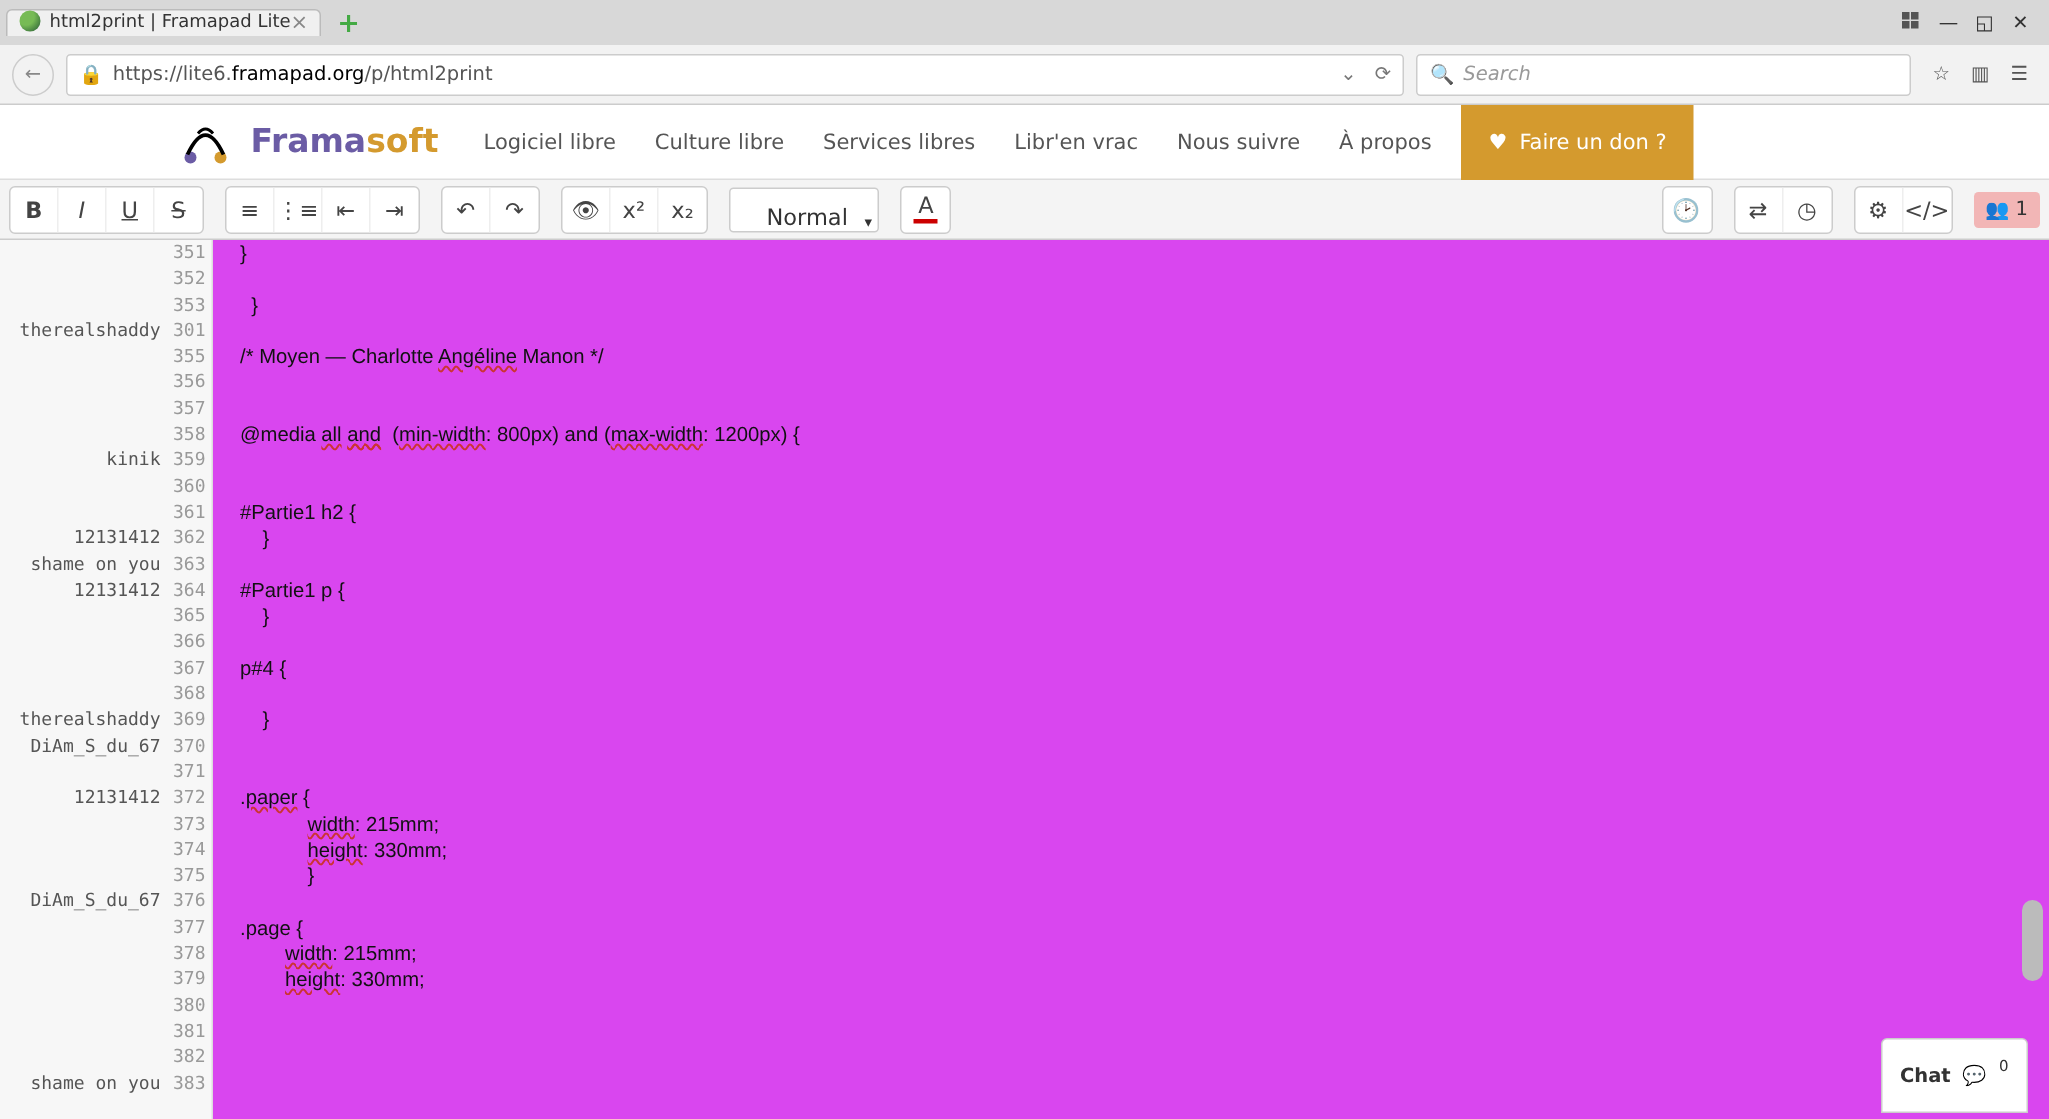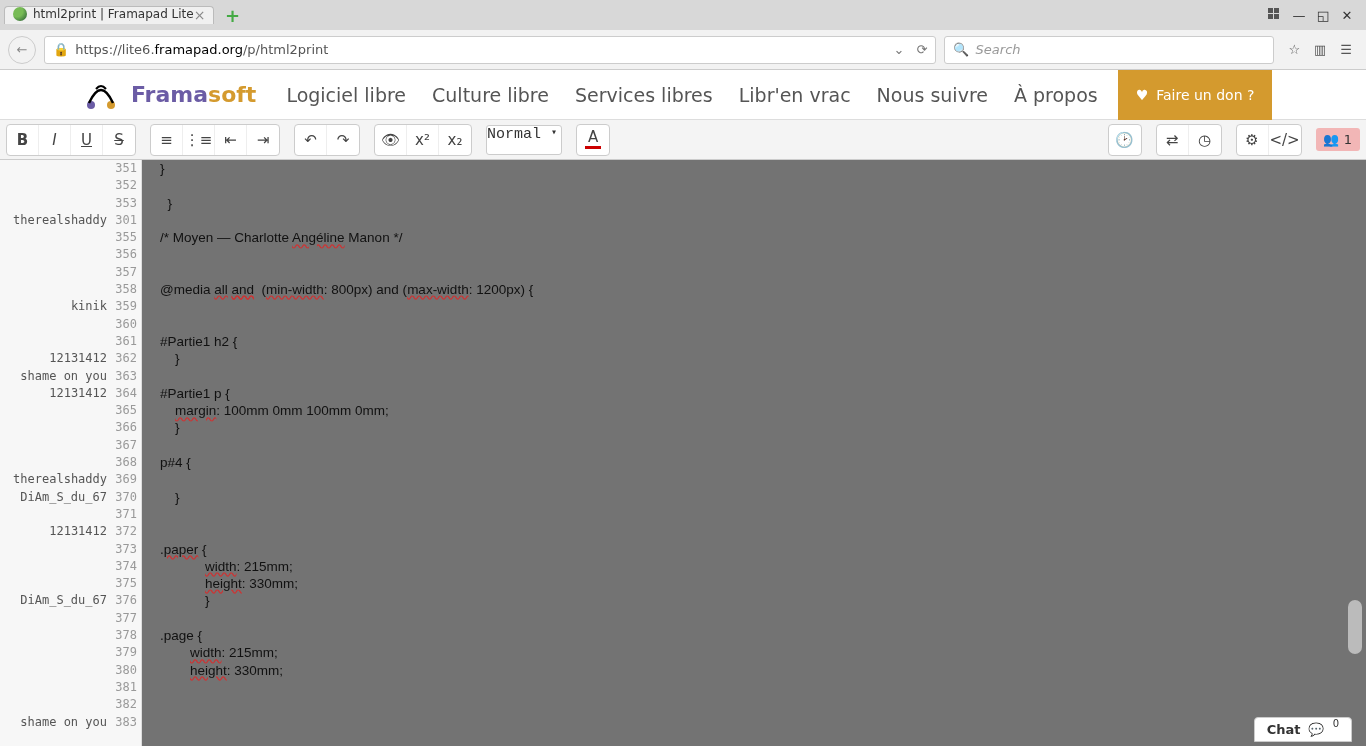--- a/index.html
+++ b/index.html
@@ -19,54 +19,54 @@
 .url-input { flex: 1; height: 28px; border: 1px solid #ccc; border-radius: 3px; background: #fff; display: flex; align-items: center; padding: 0 8px; font-size: 13px; }
 .lock { color: #3a3; margin-right: 6px; }
 .url-domain { color: #555; }
 .url-bold { color: #000; font-weight: 500; }
 .url-right { margin-left: auto; display: flex; gap: 12px; color: #777; }
 .search-box { width: 330px; height: 28px; border: 1px solid #ccc; border-radius: 3px; background: #fff; display: flex; align-items: center; padding: 0 8px; color: #999; font-style: italic; }
 .search-box .mag { margin-right: 6px; font-style: normal; }
 .rt-icons { display: flex; gap: 14px; color: #555; padding: 0 6px; }
 .rt-icons span { cursor: pointer; }
 
-.frama-header { height: 50px; background: #fff; border-bottom: 1px solid #ddd; display: flex; align-items: center; padding-left: 81px; }
+.frama-header { height: 50px; background: #fff; border-bottom: 1px solid #ddd; display: flex; align-items: center; padding-left: 117px; }
 .frama-logo { width: 40px; height: 40px; margin-right: 10px; position: relative; }
 .frama-logo svg { width: 40px; height: 40px; }
 .frama-brand { font-size: 22px; font-weight: bold; }
 .frama-brand .f1 { color: #6b5ca5; }
 .frama-brand .f2 { color: #d49a2e; }
-.frama-nav { display: flex; margin-left: 30px; gap: 26px; color: #555; font-size: 19px; }
+.frama-nav { display: flex; margin-left: 30px; gap: 26px; color: #555; font-size: 14px; }
 .frama-nav a { cursor: pointer; }
 .don-btn { margin-left: 20px; background: #d49a2e; color: #fff; height: 50px; display: flex; align-items: center; padding: 0 18px; font-size: 14px; }
 .don-btn .heart { margin-right: 8px; }
 
 .ep-toolbar { height: 40px; background: #f4f4f4; border-bottom: 1px solid #ccc; display: flex; align-items: center; padding: 0 6px; gap: 4px; }
 .ep-group { display: flex; border: 1px solid #ccc; border-radius: 4px; overflow: hidden; background: #fff; }
 .ep-btn { width: 32px; height: 30px; display: flex; align-items: center; justify-content: center; border-right: 1px solid #eee; cursor: pointer; font-size: 15px; color: #444; }
 .ep-btn:last-child { border-right: none; }
 .ep-sep { width: 6px; }
-.format-select { height: 30px; border: 1px solid #ccc; border-radius: 3px; background: #fff; padding: 0 20px 0 0; font-size: 15px; position: relative; display: flex; align-items: flex-start; font-family: Liberation Mono, monospace; }
+.format-select { height: 30px; border: 1px solid #ccc; border-radius: 3px; background: #fff; padding: 0 20px 0 24px; font-size: 15px; position: relative; display: flex; align-items: flex-end; }
 .format-select::after { content: "▾"; position: absolute; right: 4px; font-size: 10px; }
 .font-btn { display: flex; flex-direction: column; align-items: center; line-height: 1; }
 .font-btn .bar { width: 16px; height: 3px; background: #c00; margin-top: 1px; }
 .tb-spacer { flex: 1; }
 .user-count { background: #f2b6b6; padding: 4px 8px; border-radius: 3px; display: flex; align-items: center; gap: 4px; }
 
-.editor-wrap { position: absolute; top: 160px; left: 0; right: 0; bottom: 0; display: flex; background: #737373; }
+.editor-wrap { position: absolute; top: 160px; left: 0; right: 0; bottom: 0; display: flex; background: #d946ef; }
 .gutter { width: 142px; background: #f7f7f7; border-right: 1px solid #ddd; font-family: monospace; font-size: 12px; color: #888; text-align: right; padding-top: 0; }
 .gline { height: 17.3px; line-height: 17.3px; display: flex; justify-content: flex-end; padding-right: 4px; white-space: nowrap; }
 .gline .author { color: #555; margin-right: 2px; }
 .gline .ln { color: #999; width: 28px; text-align: right; }
 .content { flex: 1; font-family: Arial, sans-serif; font-size: 13.5px; color: #111; position: relative; overflow: hidden; }
 .cline { height: 17.3px; line-height: 17.3px; padding-left: 18px; white-space: pre; }
 .sq { text-decoration: underline; text-decoration-style: wavy; text-decoration-color: #c33; text-underline-offset: 1px; }
 .scroll-thumb { position: absolute; right: 4px; top: 440px; width: 14px; height: 54px; background: #bbb; border-radius: 8px; }
 
-.chat-box { position: absolute; right: 14px; bottom: 4px; border: 1px solid #ccc; background: #fff; border-radius: 4px 4px 0 0; padding: 4px 12px; font-size: 13px; display: flex; align-items: center; gap: 8px; }
+.chat-box { position: absolute; right: 14px; bottom: 4px; border: 1px solid #ccc; background: #fff; border-radius: 4px 4px 0 0; padding: 16px 12px; font-size: 13px; display: flex; align-items: center; gap: 8px; }
 .chat-box .cnt { position: relative; top: -6px; font-size: 10px; }
 </style>
 </head>
 <body>
 
 <div class="tab-bar">
   <div class="tab">
     <div class="tab-favicon"></div>
     <span>html2print | Framapad Lite</span>
     <span class="tab-close">×</span>
@@ -321,21 +321,20 @@
       <div class="cline">/* Moyen — Charlotte <span class="sq">Angéline</span> Manon */</div>
       <div class="cline">&nbsp;</div>
       <div class="cline">&nbsp;</div>
       <div class="cline">@media <span class="sq">all</span> <span class="sq"><span class="sq">and</span></span>  (<span class="sq">min-width</span>: 800px) and (<span class="sq">max-width</span>: 1200px) {</div>
       <div class="cline">&nbsp;</div>
       <div class="cline">&nbsp;</div>
       <div class="cline">#Partie1 h2 {</div>
       <div class="cline">    }</div>
       <div class="cline">&nbsp;</div>
       <div class="cline">#Partie1 p {</div>
-      <div class="cline">    <span class="sq">margin</span>: 100mm 0mm 100mm 0mm;</div>
       <div class="cline">    }</div>
       <div class="cline">&nbsp;</div>
       <div class="cline">p#4 {</div>
       <div class="cline">&nbsp;</div>
       <div class="cline">    }</div>
       <div class="cline">&nbsp;</div>
       <div class="cline">&nbsp;</div>
       <div class="cline">.<span class="sq">paper</span> {</div>
       <div class="cline">            <span class="sq">width</span>: 215mm;</div>
       <div class="cline">            <span class="sq">height</span>: 330mm;</div>

